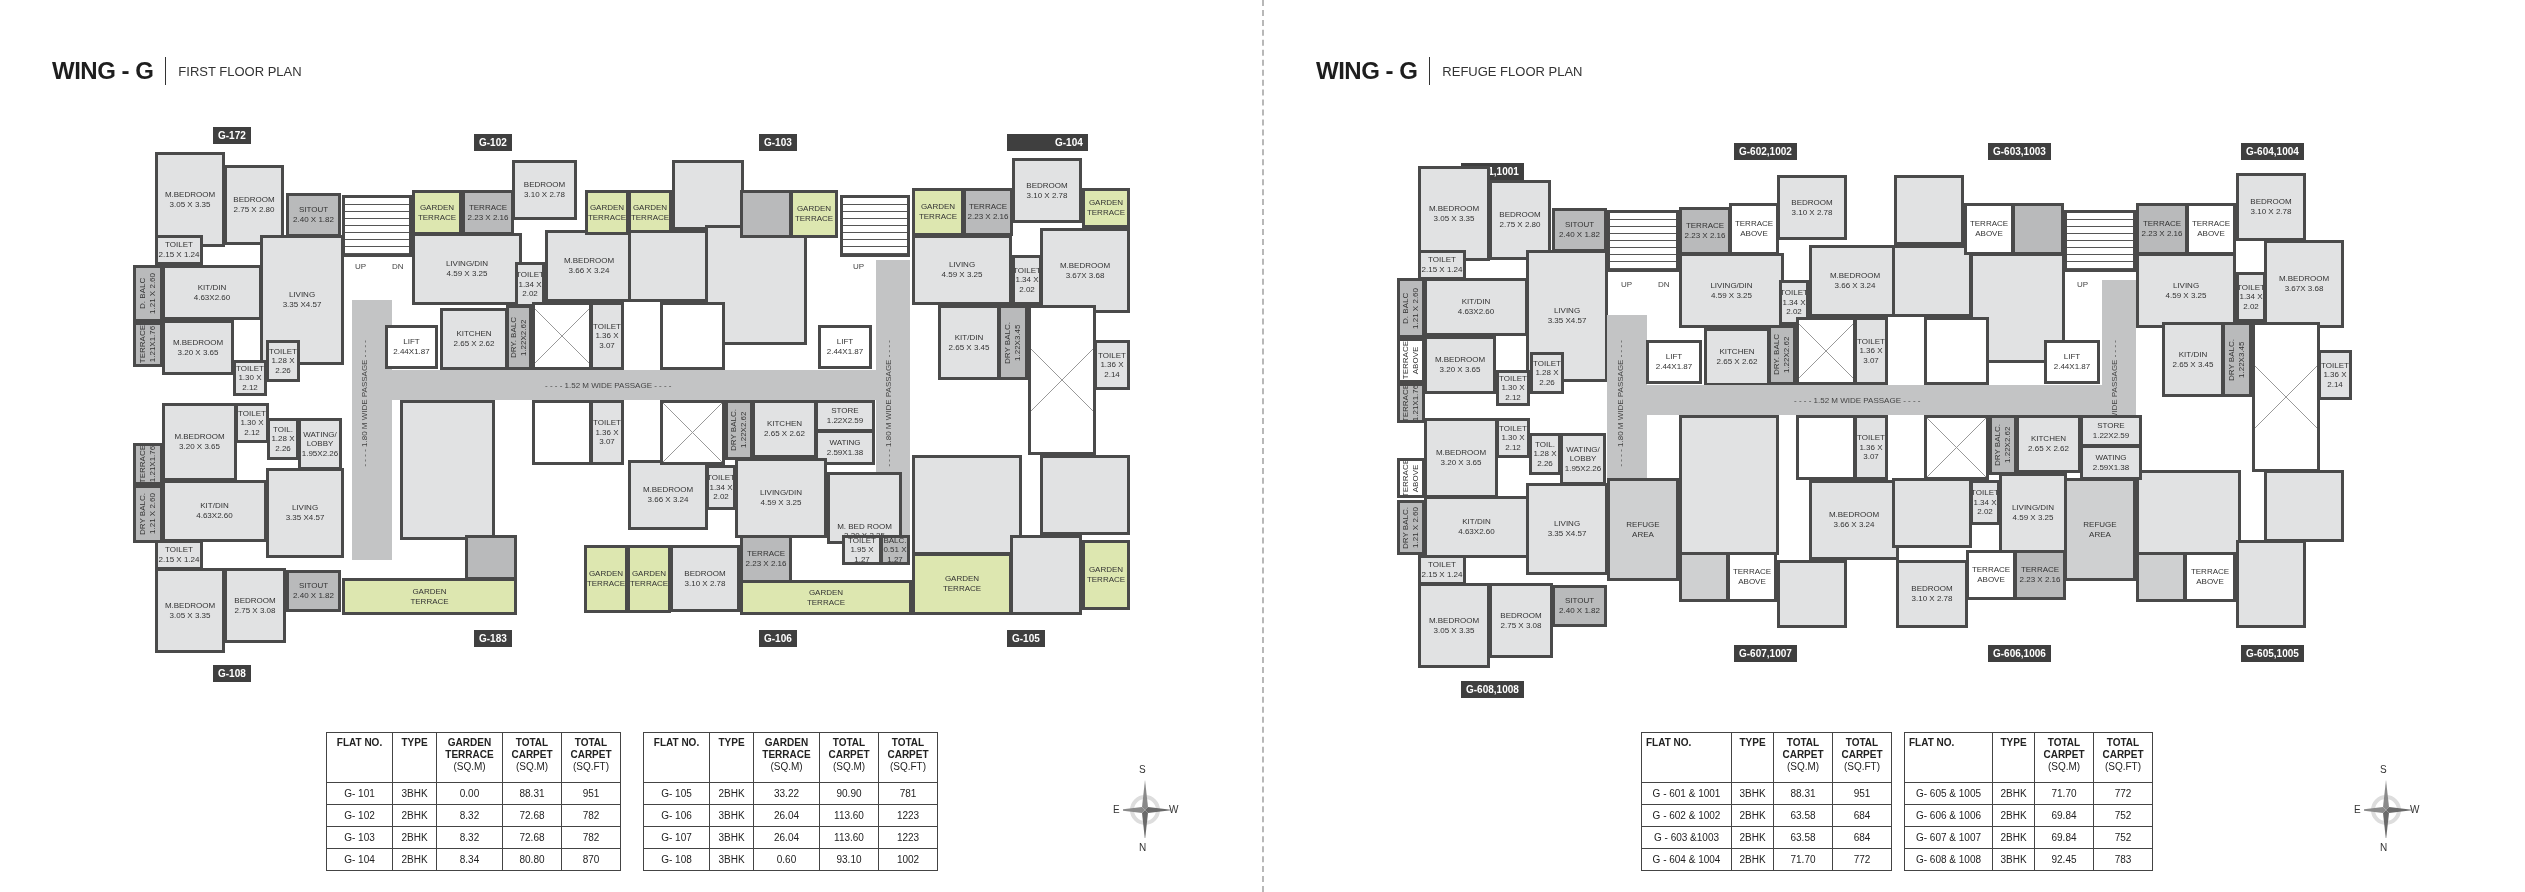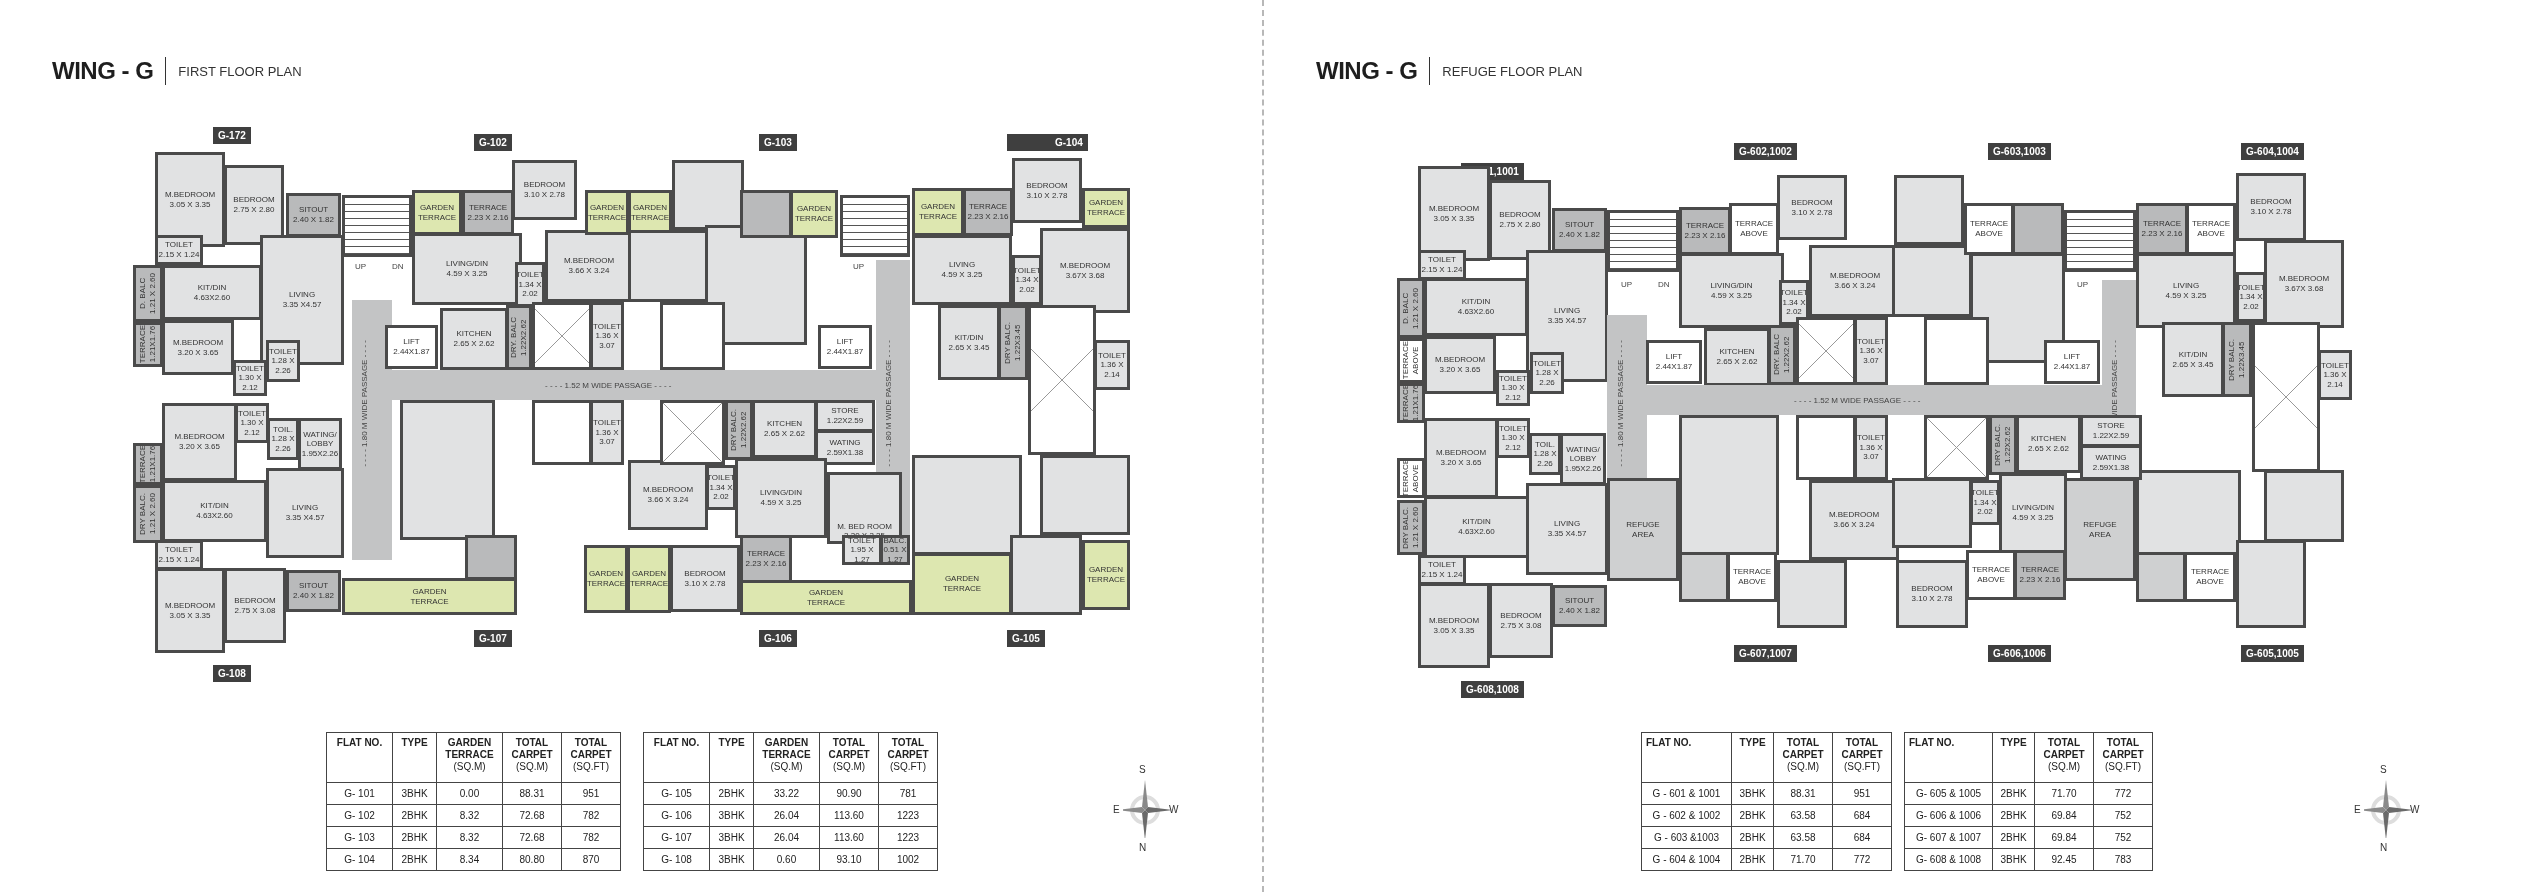--- a/index.html
+++ b/index.html
@@ -45,21 +45,21 @@
     <span class="sep"></span>
     <span class="sub">FIRST FLOOR PLAN</span>
   </div>
 
   <span class="tag" style="left:213px;top:127px;">G-172</span>
   <span class="tag" style="left:474px;top:134px;">G-102</span>
   <span class="tag" style="left:759px;top:134px;">G-103</span>
   <span class="tag" style="left:1007px;top:134px;padding-left:48px;">G-104</span>
   <span class="tag" style="left:1007px;top:630px;">G-105</span>
   <span class="tag" style="left:759px;top:630px;">G-106</span>
-  <span class="tag" style="left:474px;top:630px;">G-107</span>
+  <span class="tag" style="left:474px;top:630px;">G-183</span>
   <span class="tag" style="left:213px;top:665px;">G-108</span>
 
   <div class="plan" style="left:0;top:0;">
 
     <div class="room" style="left:155px;top:152px;width:70px;height:95px;"><span>M.BEDROOM
 3.05 X 3.35</span></div>
     <div class="room" style="left:224px;top:165px;width:60px;height:80px;"><span>BEDROOM
 2.75 X 2.80</span></div>
     <div class="room dark" style="left:286px;top:193px;width:55px;height:44px;"><span>SITOUT
 2.40 X 1.82</span></div>

